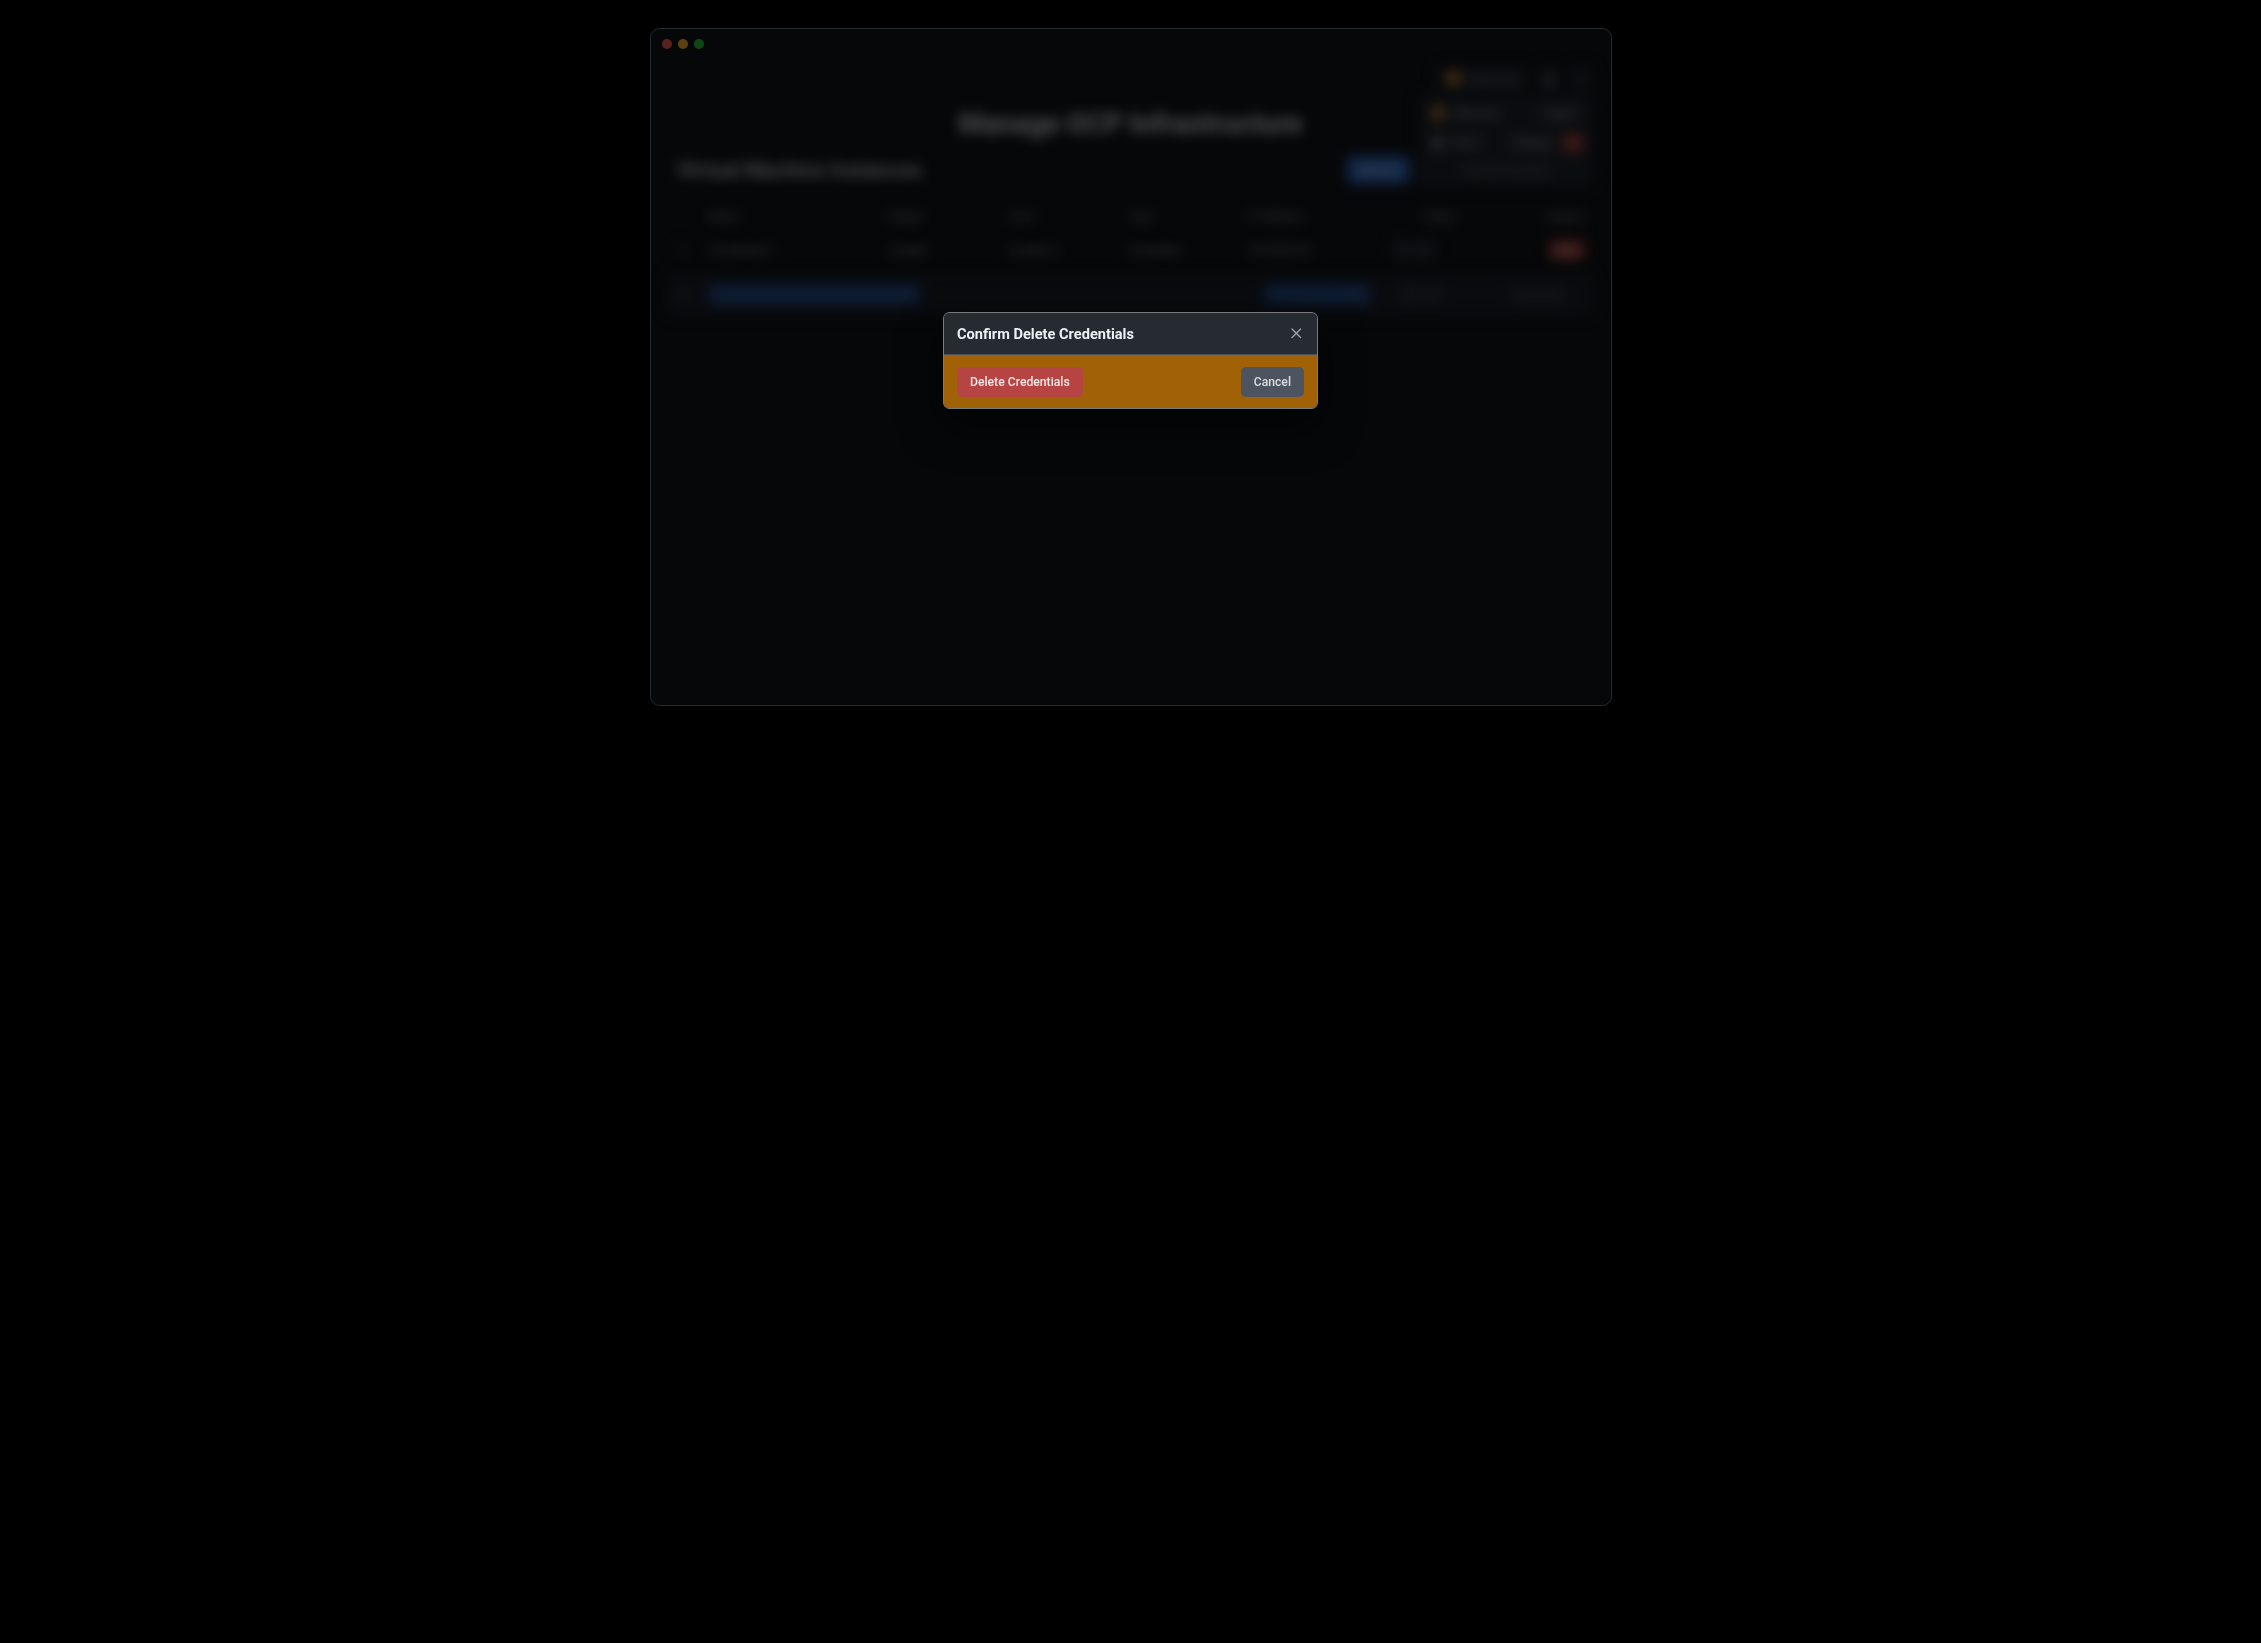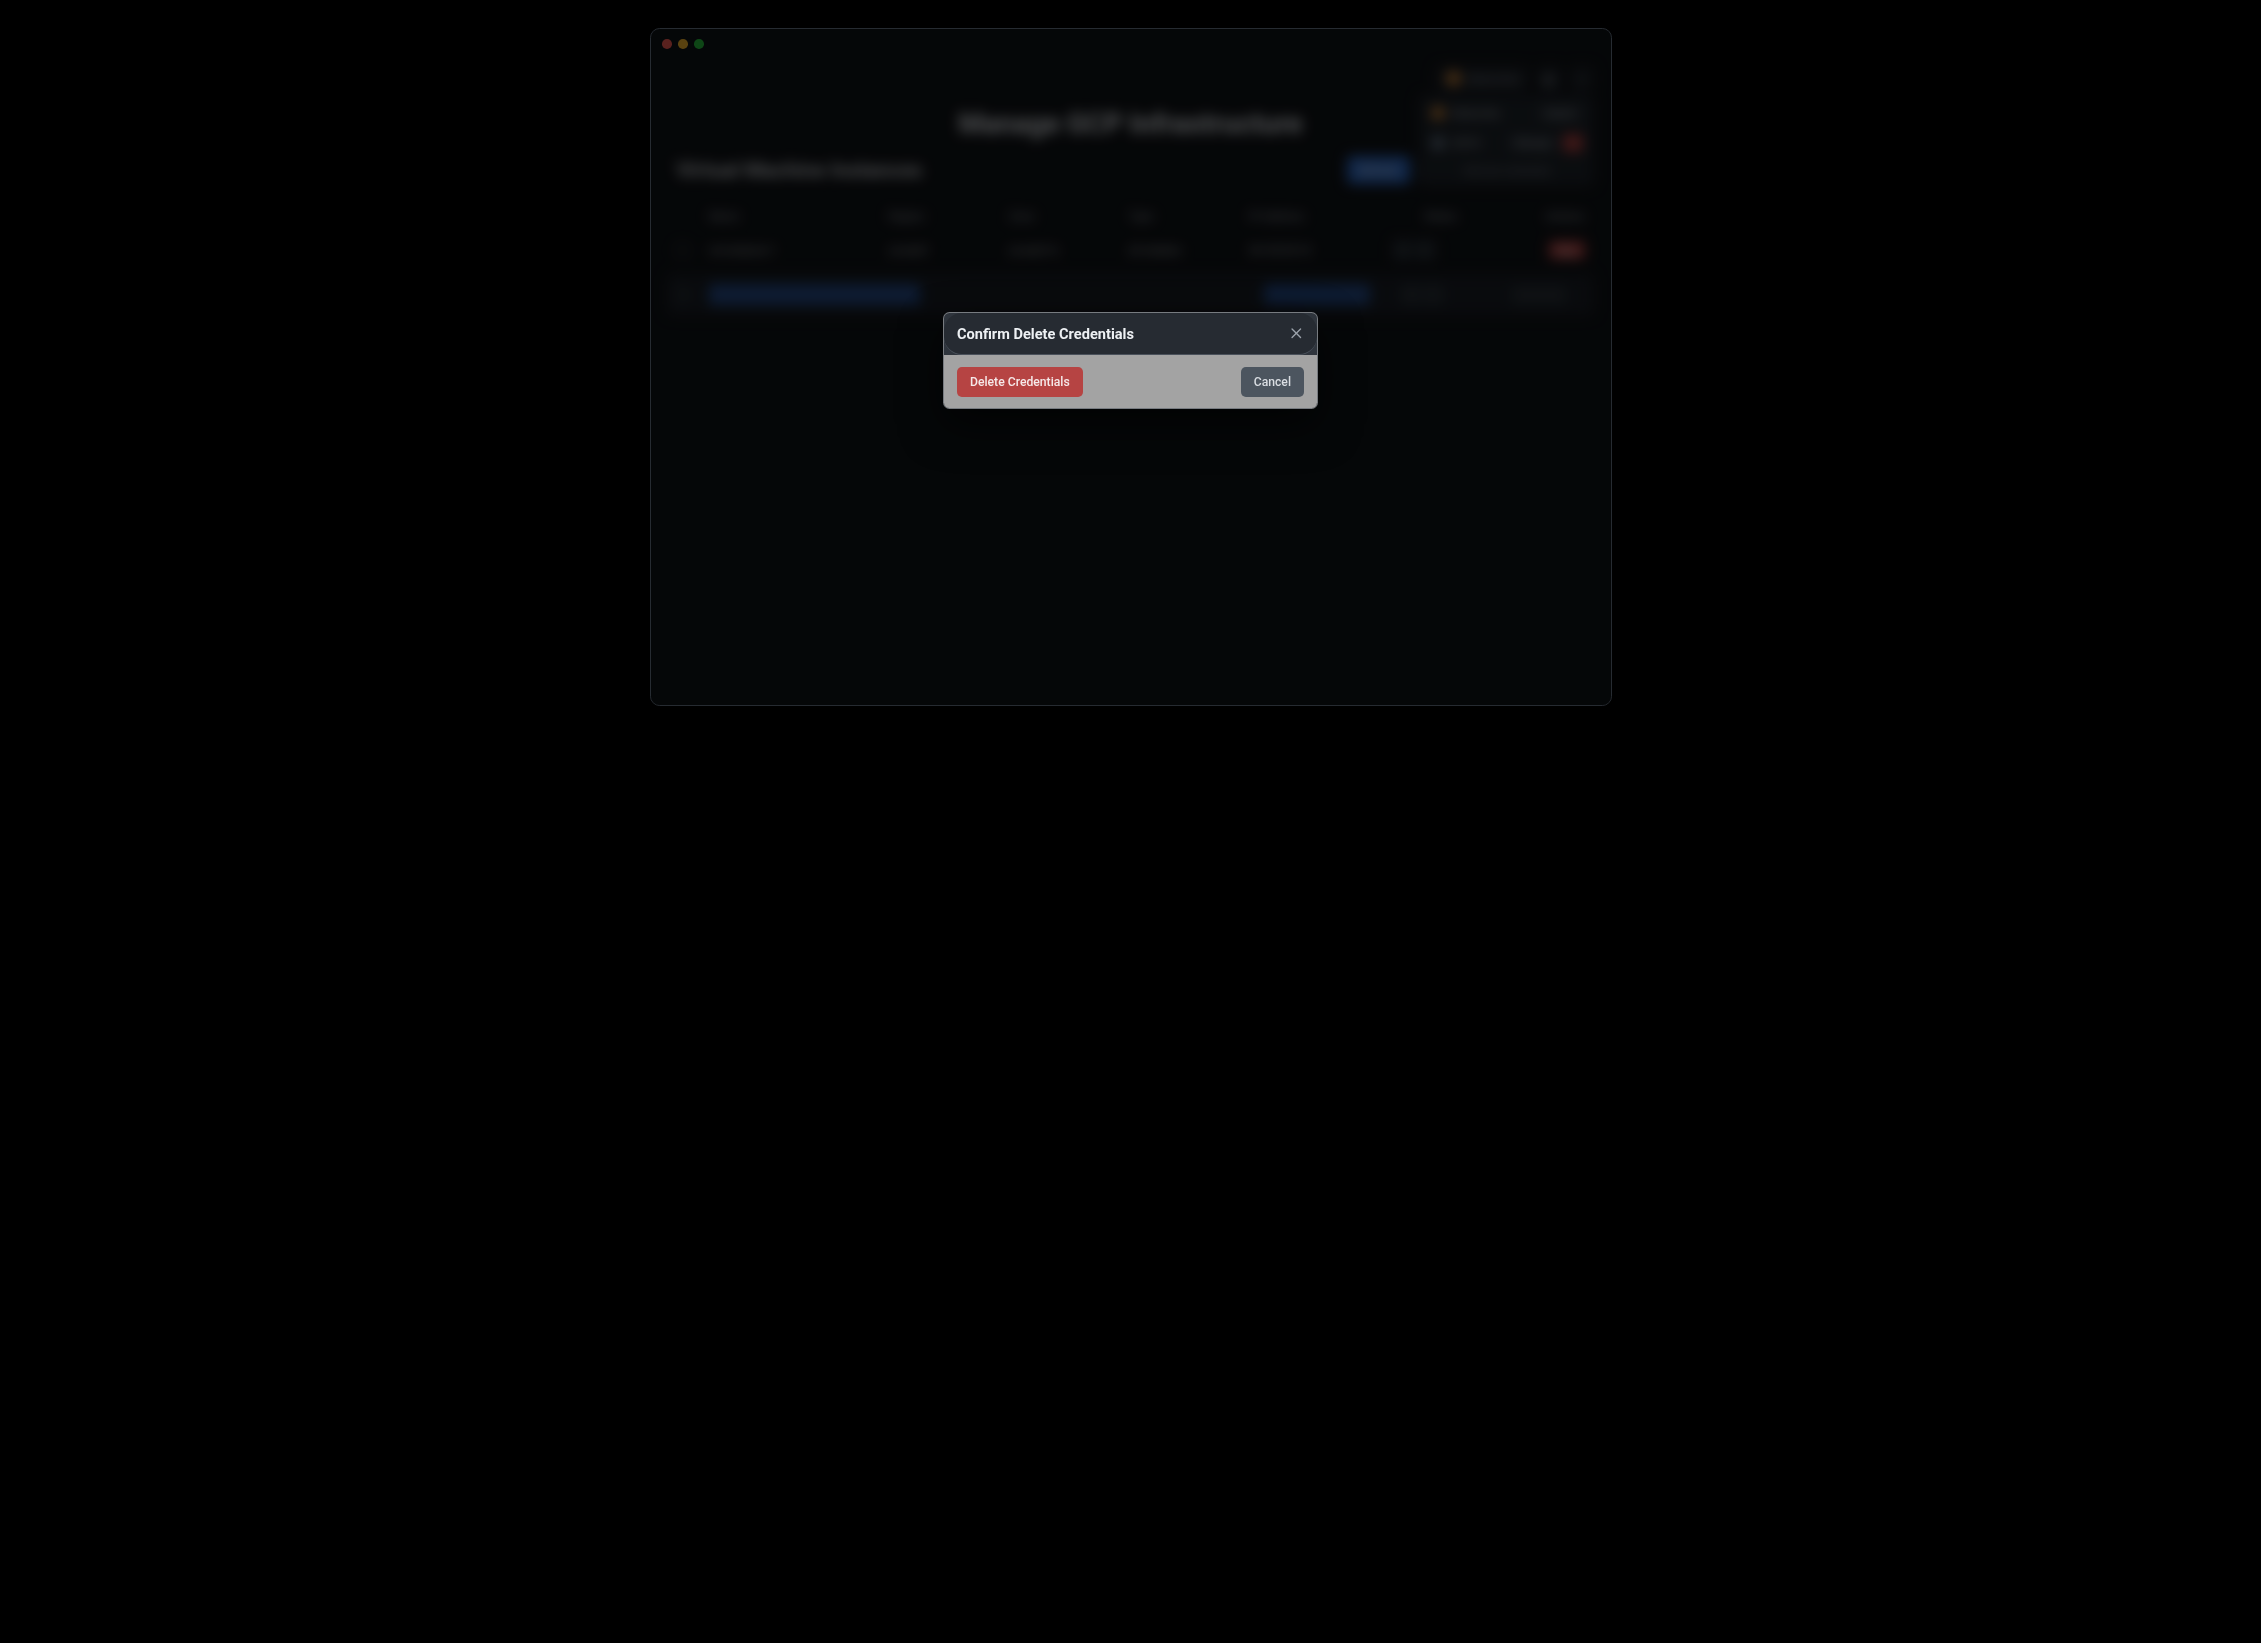--- a/index.html
+++ b/index.html
@@ -181,21 +181,20 @@
     overflow: hidden;
     box-shadow: 0 16.2px 41px rgba(0,0,0,.6);
   }
   .modal-header {
     display: flex;
     align-items: center;
     justify-content: space-between;
     padding: 11.4px 13px;
     border-bottom: 0.8px solid #4a515b;
     background: #262b32;
-    border-radius: 18px;
   }
   .modal-title {
     color: #eef1f4;
     font-size: 14.6px;
     font-weight: 700;
   }
   .close-x {
     width: 16.2px; height: 16.2px;
     color: #9ba2ab;
     cursor: pointer;
@@ -207,21 +206,21 @@
     border-bottom: 0.8px solid #4a515b;
     font-size: 12.2px;
     line-height: 1.5;
     background: #343a43;
   }
   .modal-body .bold { font-weight: 700; color: #e6eaee; }
   .modal-footer {
     display: flex;
     justify-content: space-between;
     padding: 11.4px 13px;
-    background: #a3a3a3;
+    background: #a16207;
   }
   .mbtn {
     border: none;
     border-radius: 4.9px;
     padding: 8.1px 13px;
     font-size: 12.2px;
     font-weight: 500;
     cursor: pointer;
   }
   .mbtn-danger {

